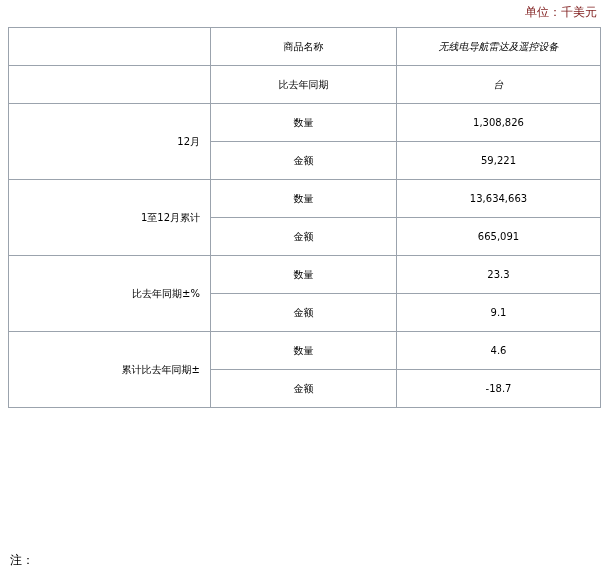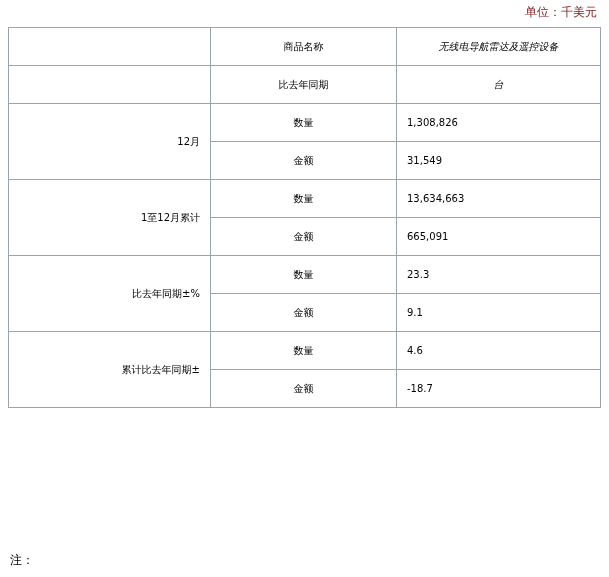--- a/index.html
+++ b/index.html
@@ -43,21 +43,21 @@
     text-align: right;
   }
   .cell-sublabel {
     text-align: center;
   }
   .cell-left {
     text-align: center;
     font-style: italic;
   }
   .cell-right {
-    text-align: left;
+    text-align: center;
     padding-right: 14px;
   }
   .cell-empty { }
   .note {
     position: absolute;
     left: 10px;
     top: 552px;
     font-size: 12px;
   }
 </style>
@@ -83,21 +83,21 @@
       <td class="cell-sublabel">比去年同期</td>
       <td class="cell-left">台</td>
     </tr>
     <tr>
       <td class="cell-rowlabel" rowspan="2">12月</td>
       <td class="cell-sublabel">数量</td>
       <td class="cell-right">1,308,826</td>
     </tr>
     <tr>
       <td class="cell-sublabel">金额</td>
-      <td class="cell-right">31,549</td>
+      <td class="cell-right">59,221</td>
     </tr>
     <tr>
       <td class="cell-rowlabel" rowspan="2">1至12月累计</td>
       <td class="cell-sublabel">数量</td>
       <td class="cell-right">13,634,663</td>
     </tr>
     <tr>
       <td class="cell-sublabel">金额</td>
       <td class="cell-right">665,091</td>
     </tr>

